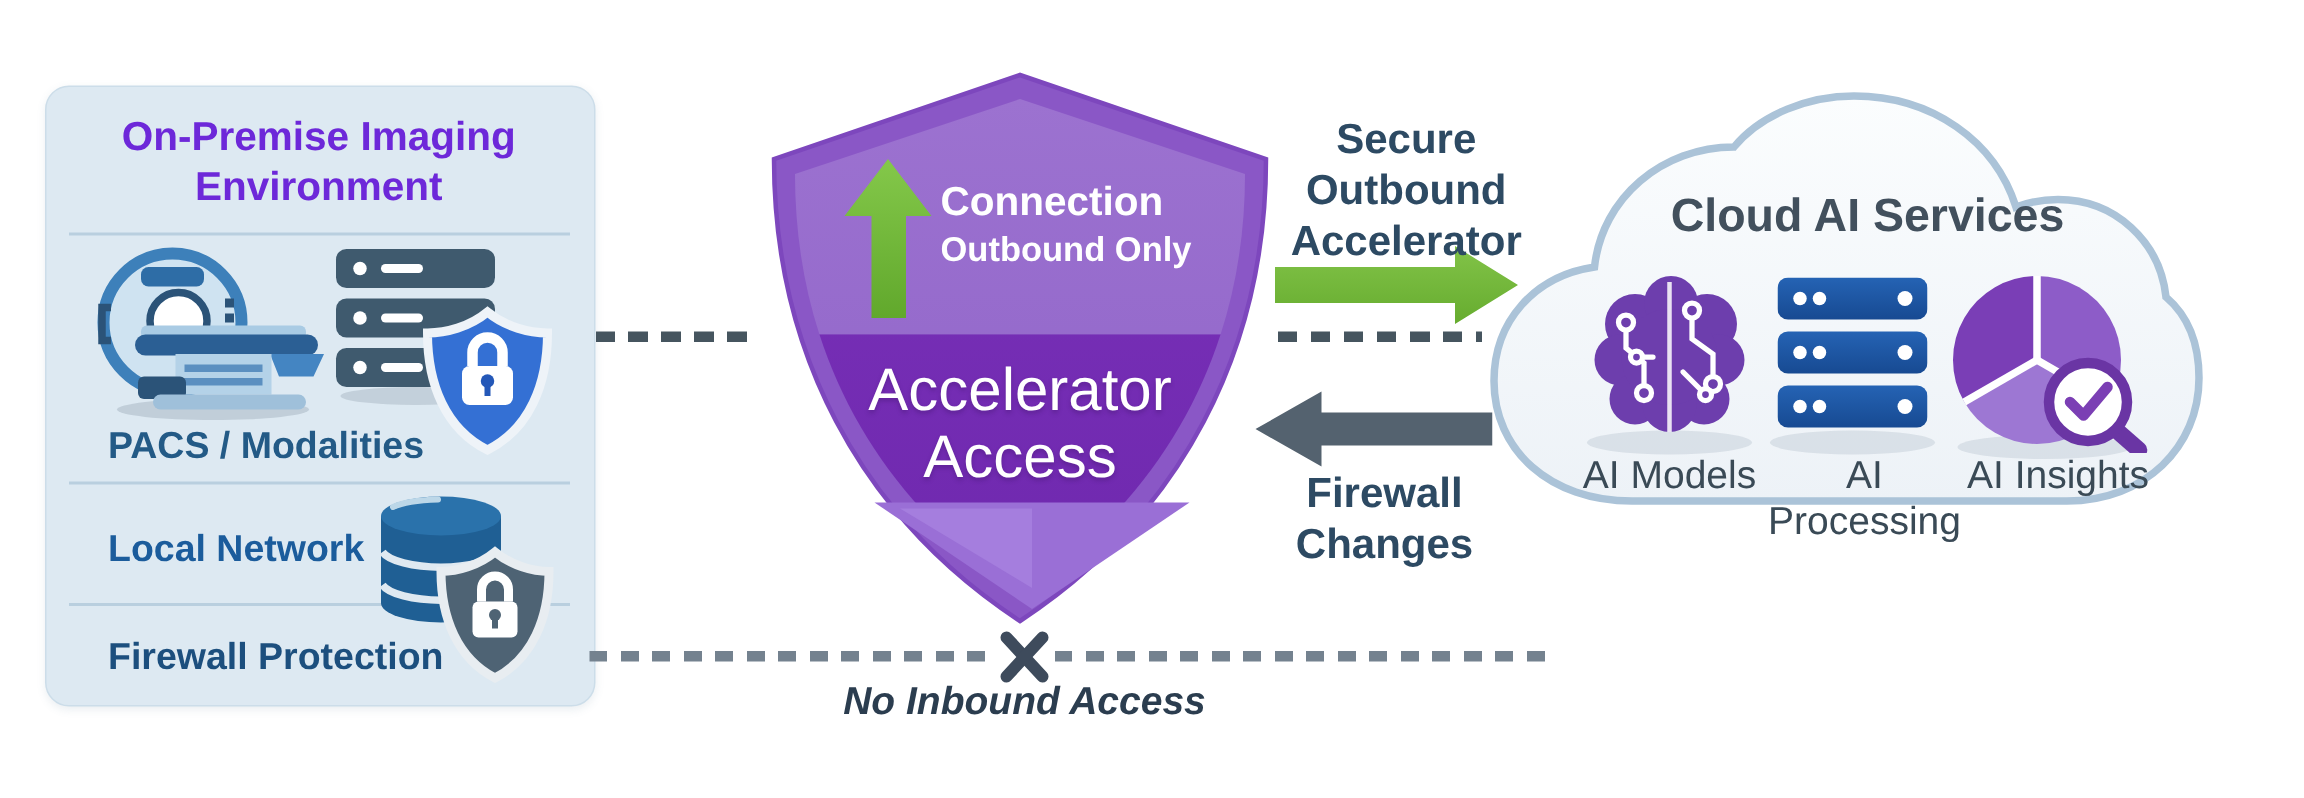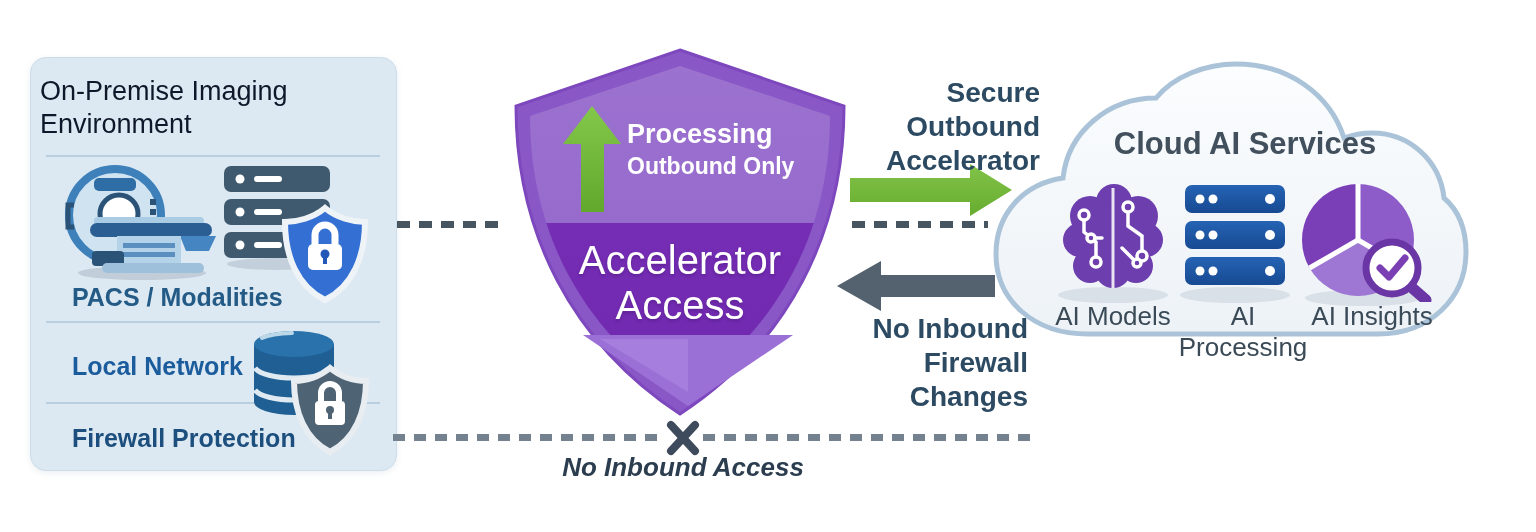--- a/index.html
+++ b/index.html
@@ -3,41 +3,41 @@
 <meta charset="utf-8">
 <style>
   html,body{margin:0;padding:0;background:#fff;}
   .canvas{position:relative;width:1536px;height:532px;background:#ffffff;overflow:hidden;
           font-family:"Liberation Sans",sans-serif;}
   .abs{position:absolute;}
 
   
   .panel{left:30px;top:57px;width:365px;height:412px;background:#dde9f2;
          border:1px solid #ccdde9;border-radius:16px;box-shadow:0 2px 6px rgba(90,120,150,.12);}
-  .panel-title{left:40px;top:75px;width:345px;text-align:left;color:#0f172a;
-               font-size:27px;line-height:33px;font-weight:normal;}
+  .panel-title{left:40px;top:75px;width:345px;text-align:center;color:#6d28d9;
+               font-size:27px;line-height:33px;font-weight:bold;}
   .divider{height:2px;background:#b9cfdf;}
   .lbl{font-weight:bold;font-size:25px;}
   .lbl-pacs{left:72px;top:283px;color:#235a86;}
   .lbl-net{left:72px;top:352px;color:#1b5c9c;}
   .lbl-fw{left:72px;top:424px;color:#1c4f7e;}
 
   
   .dash-dark{height:7px;background:repeating-linear-gradient(90deg,#46555f 0,#46555f 13px,transparent 13px,transparent 22px);}
   .dash-light{height:7px;background:repeating-linear-gradient(90deg,#74828f 0,#74828f 12px,transparent 12px,transparent 21px);}
 
   
   .shield-data{left:627px;top:118px;color:#ffffff;}
   .shield-data .b{font-size:27px;line-height:33px;font-weight:bold;}
   .shield-data .s{font-size:23px;line-height:30px;font-weight:600;}
   .shield-name{left:500px;top:238px;width:360px;text-align:center;color:#ffffff;
                font-size:40px;line-height:45px;font-weight:normal;text-shadow:0 2px 3px rgba(60,20,100,.35);}
 
   
-  .flow-cap{font-size:28px;line-height:34px;font-weight:bold;color:#2d4a63;text-align:right;}
+  .flow-cap{font-size:28px;line-height:34px;font-weight:bold;color:#2d4a63;text-align:center;}
   .cap-out{left:835px;top:76px;width:205px;}
   .cap-in{left:818px;top:312px;width:210px;}
 
   
   .cloud-title{left:1100px;top:126px;width:290px;text-align:center;color:#42505d;
                font-size:31px;font-weight:bold;}
   .svc-lbl{top:301px;font-size:26px;font-weight:500;color:#3a4a56;text-align:center;}
 
   .no-access{left:533px;top:452px;width:300px;text-align:center;color:#2b3d4f;
              font-size:26px;font-weight:600;font-style:italic;}
@@ -143,21 +143,21 @@
     </defs>
     <path d="M180,2 L344,58 C344,185 288,295 180,366 C72,295 16,185 16,58 Z" fill="#8a57c6" stroke="#7d47bd" stroke-width="3"></path>
     <path d="M180,18 L330,68 C330,182 280,280 180,348 C80,280 30,182 30,68 Z" fill="url(#topPurple)" clip-path="url(#clipTop)"></path>
     <path d="M180,18 L330,68 C330,182 280,280 180,348 C80,280 30,182 30,68 Z" fill="url(#bandPurple)" clip-path="url(#clipBottom)"></path>
     <polygon points="83,287 293,287 188,358" fill="#9a6fd6"></polygon>
     <polygon points="100,291 188,291 188,344" fill="#a883e0" opacity="0.75"></polygon>
     <polygon points="92,58 63,96 81,96 81,164 104,164 104,96 121,96" fill="url(#greenUp)"></polygon>
   </svg>
 
   <div class="abs shield-data">
-    <div class="b">Processing</div>
+    <div class="b">Connection</div>
     <div class="s">Outbound Only</div>
   </div>
   <div class="abs shield-name">
     <div>Accelerator</div>
     <div>Access</div>
   </div>
 
   <svg class="abs" style="left:978px;top:60px;" width="492" height="300" viewBox="0 0 492 300">
     <defs>
       <linearGradient id="cloudFill" x1="0" y1="0" x2="0" y2="1">
@@ -261,21 +261,20 @@
 
   <svg class="abs" style="left:835px;top:258px;" width="160" height="56" viewBox="0 0 160 56">
     <polygon points="160,17 46,17 46,3 2,28 46,53 46,39 160,39" fill="#54626f"></polygon>
   </svg>
 
   <div class="abs flow-cap cap-out">
     <div>Secure Outbound</div>
     <div>Accelerator</div>
   </div>
   <div class="abs flow-cap cap-in">
-    <div>No Inbound</div>
     <div>Firewall Changes</div>
   </div>
 
   <svg class="abs" style="left:664px;top:420px;" width="38" height="36" viewBox="0 0 38 36">
     <line x1="7" y1="5" x2="31" y2="31" stroke="#3e4b5c" stroke-width="8" stroke-linecap="round"></line>
     <line x1="31" y1="5" x2="7" y2="31" stroke="#3e4b5c" stroke-width="8" stroke-linecap="round"></line>
   </svg>
   <div class="abs no-access">No Inbound Access</div>
 
 </div>

